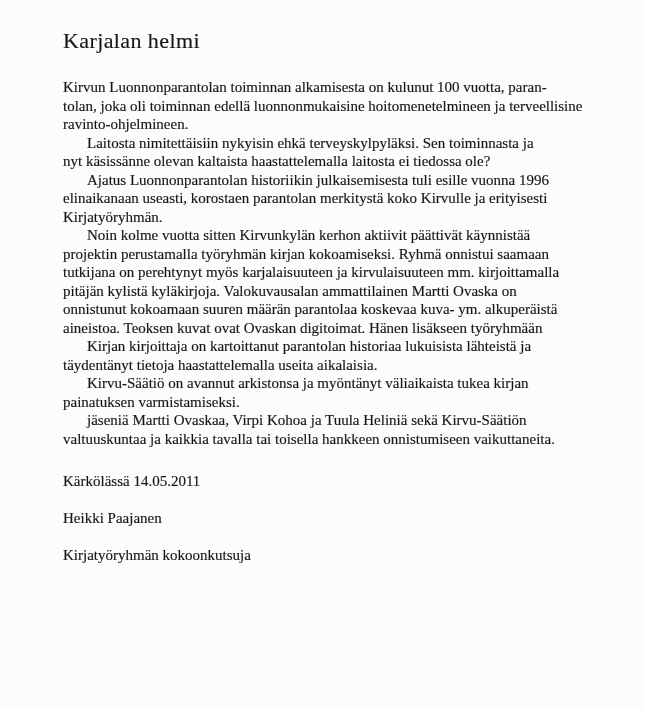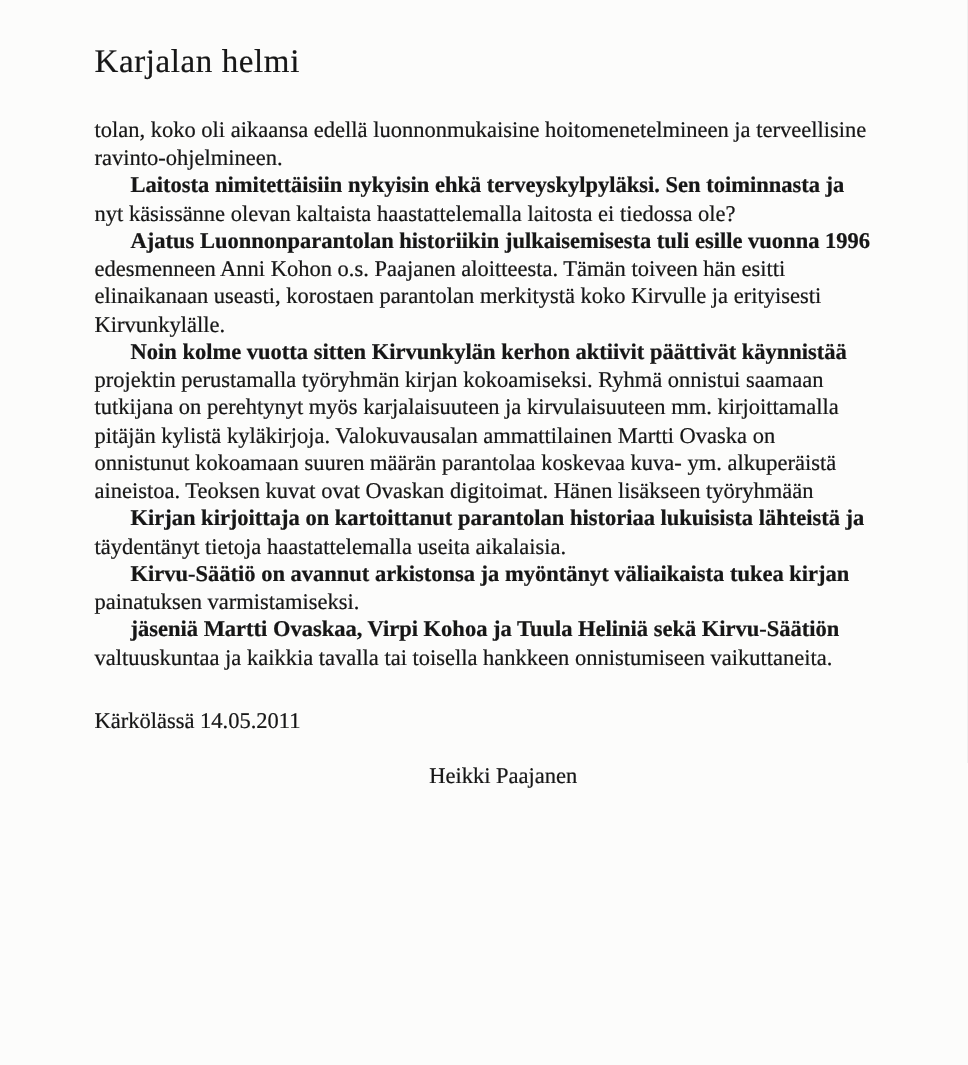--- a/index.html
+++ b/index.html
@@ -32,58 +32,56 @@
   }
   .body-text {
     font-size: 15px;
     line-height: 18.5px;
   }
   .line {
     white-space: nowrap;
   }
   .para.indent .line:first-child {
     text-indent: 24px;
-    font-weight: bold;
   }
   .closing {
     margin-top: 24px;
     font-size: 15px;
     line-height: 18.5px;
     font-family: Liberation Serif, serif;
   }
   .closing .line + .line {
     margin-top: 18.5px;
-    text-align: center;
   }
 </style>
 </head>
 <body>
 
 <div class="page">
   <div class="content">
 
     <h1 class="title">Karjalan helmi</h1>
 
     <div class="body-text">
 
       <div class="para">
-        <div class="line">tolan, koko oli aikaansa edellä luonnonmukaisine hoitomenetelmineen ja terveellisine</div>
+        <div class="line">Kirvun Luonnonparantolan toiminnan alkamisesta on kulunut 100 vuotta, paran-</div>
+        <div class="line">tolan, joka oli toiminnan edellä luonnonmukaisine hoitomenetelmineen ja terveellisine</div>
         <div class="line">ravinto-ohjelmineen.</div>
       </div>
 
       <div class="para indent">
         <div class="line">Laitosta nimitettäisiin nykyisin ehkä terveyskylpyläksi. Sen toiminnasta ja</div>
         <div class="line">nyt käsissänne olevan kaltaista haastattelemalla laitosta ei tiedossa ole?</div>
       </div>
 
       <div class="para indent">
         <div class="line">Ajatus Luonnonparantolan historiikin julkaisemisesta tuli esille vuonna 1996</div>
-        <div class="line">edesmenneen Anni Kohon o.s. Paajanen aloitteesta. Tämän toiveen hän esitti</div>
         <div class="line">elinaikanaan useasti, korostaen parantolan merkitystä koko Kirvulle ja erityisesti</div>
-        <div class="line">Kirvunkylälle.</div>
+        <div class="line">Kirjatyöryhmän.</div>
       </div>
 
       <div class="para indent">
         <div class="line">Noin kolme vuotta sitten Kirvunkylän kerhon aktiivit päättivät käynnistää</div>
         <div class="line">projektin perustamalla työryhmän kirjan kokoamiseksi. Ryhmä onnistui saamaan</div>
         <div class="line">tutkijana on perehtynyt myös karjalaisuuteen ja kirvulaisuuteen mm. kirjoittamalla</div>
         <div class="line">pitäjän kylistä kyläkirjoja. Valokuvausalan ammattilainen Martti Ovaska on</div>
         <div class="line">onnistunut kokoamaan suuren määrän parantolaa koskevaa kuva- ym. alkuperäistä</div>
         <div class="line">aineistoa. Teoksen kuvat ovat Ovaskan digitoimat. Hänen lisäkseen työryhmään</div>
       </div>
@@ -101,16 +99,17 @@
       <div class="para indent">
         <div class="line">jäseniä Martti Ovaskaa, Virpi Kohoa ja Tuula Heliniä sekä Kirvu-Säätiön</div>
         <div class="line">valtuuskuntaa ja kaikkia tavalla tai toisella hankkeen onnistumiseen vaikuttaneita.</div>
       </div>
 
     </div>
 
     <div class="closing">
       <div class="line">Kärkölässä 14.05.2011</div>
       <div class="line">Heikki Paajanen</div>
+      <div class="line">Kirjatyöryhmän kokoonkutsuja</div>
     </div>
 
   </div>
 </div>
 
 </body></html>

